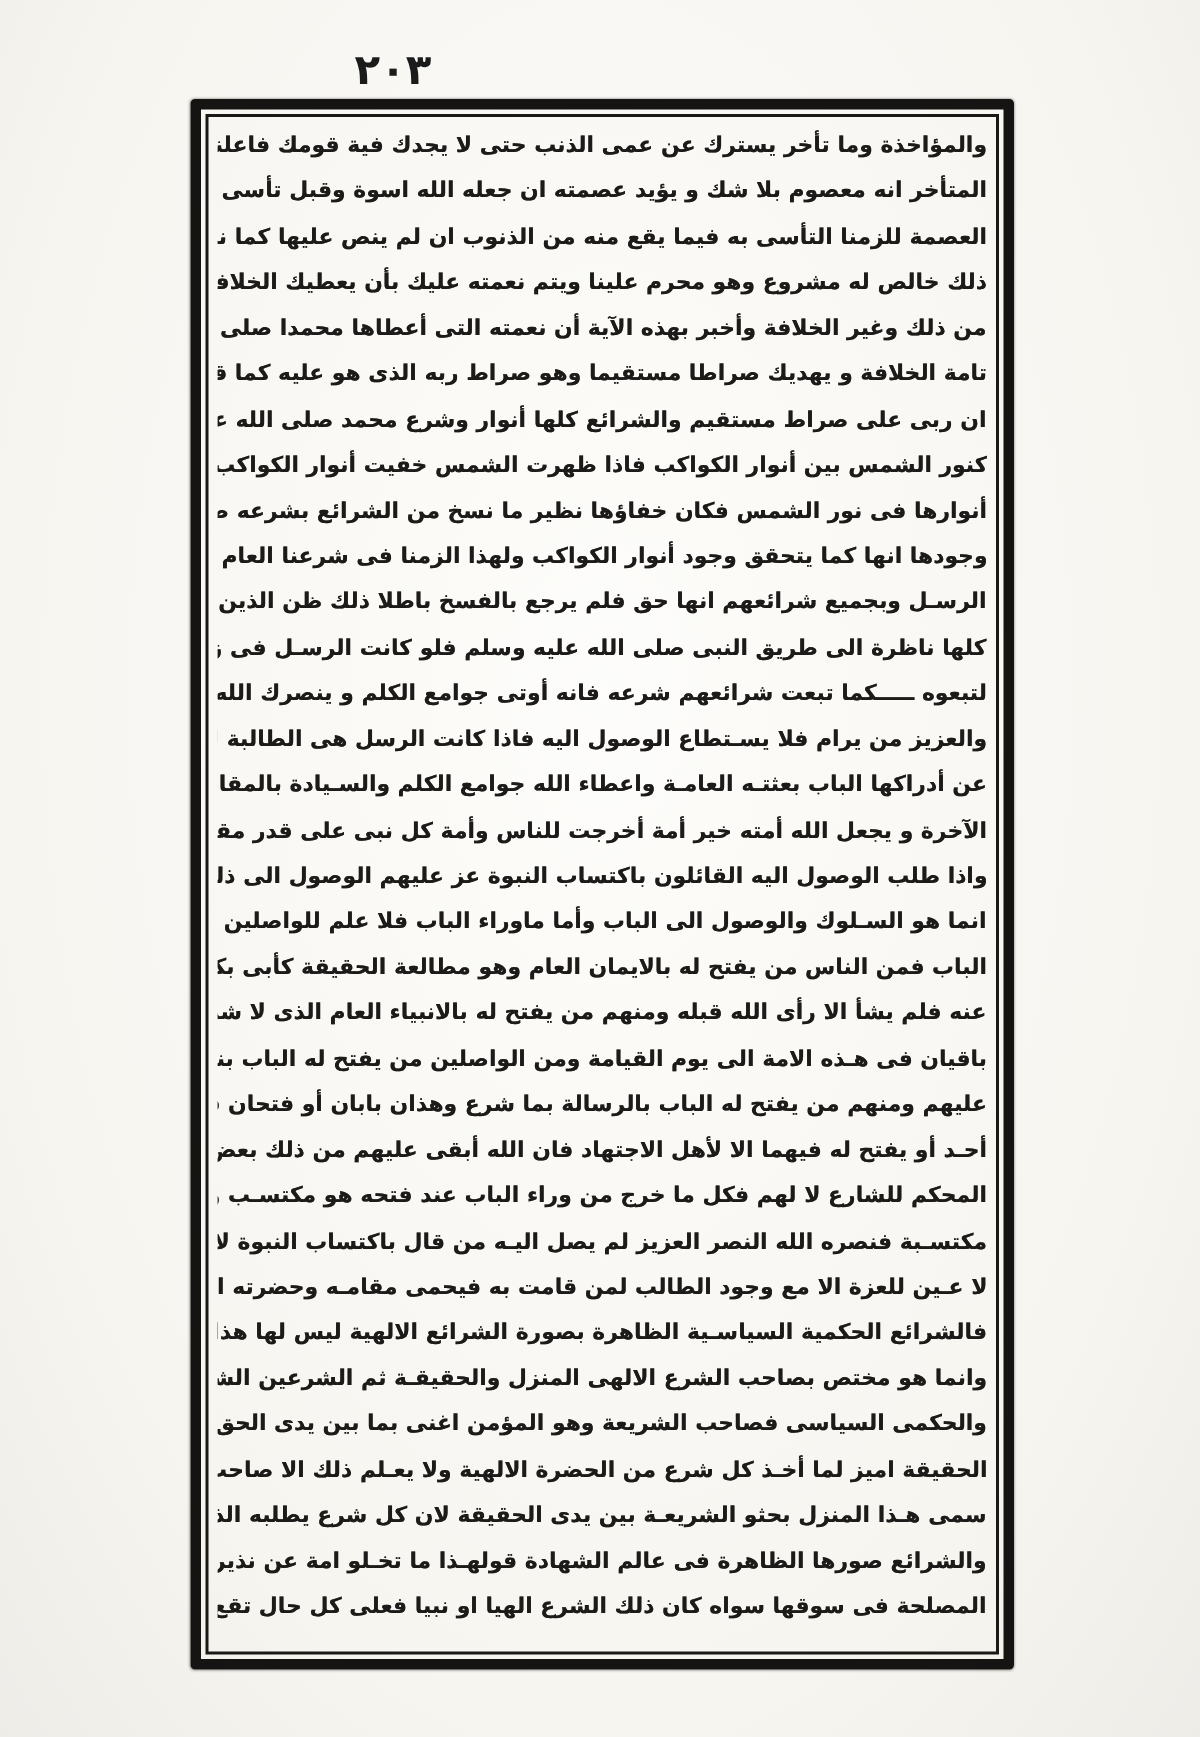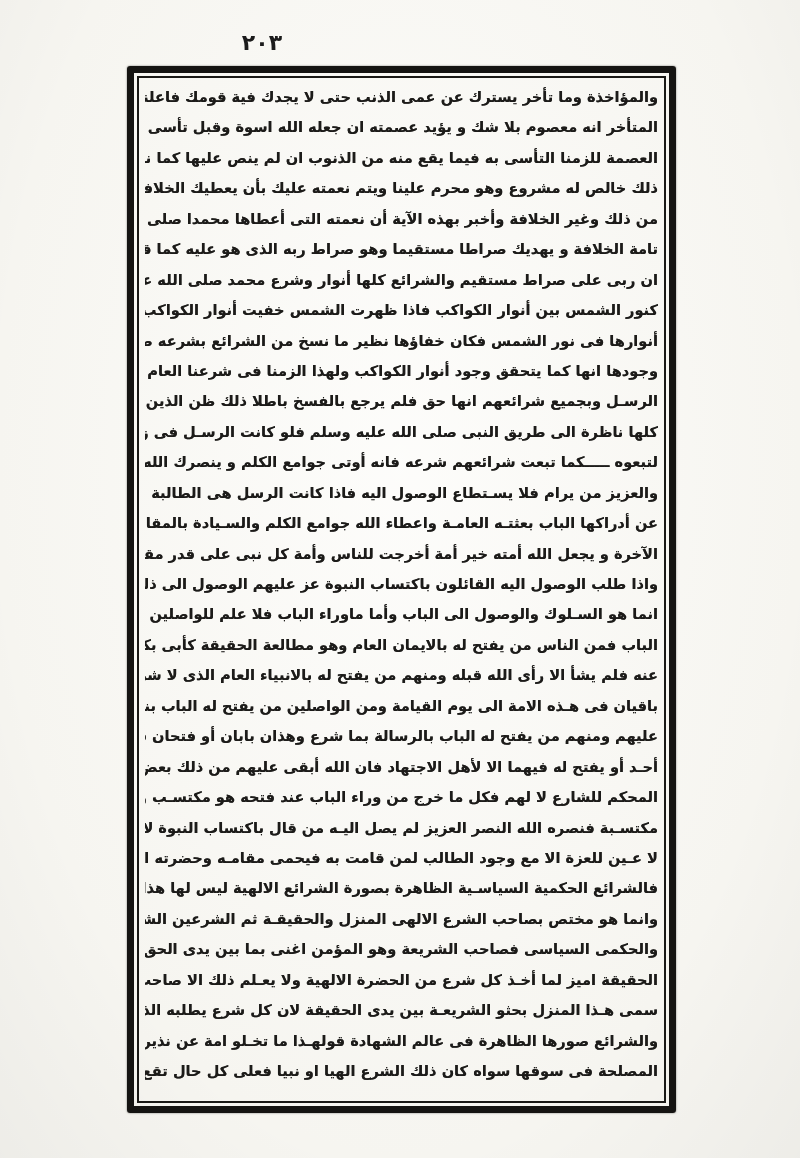--- a/index.html
+++ b/index.html
@@ -16,21 +16,21 @@
       #faf9f4;
     overflow: hidden;
     font-family: "DejaVu Sans", sans-serif;
   }
   .folio-number {
     position: absolute;
     top: 30px;
     left: 222px;
     width: 80px;
     text-align: center;
-    font-size: 22px;
+    font-size: 28px;
     font-weight: bold;
     color: #1b1b1b;
     letter-spacing: 2px;
     direction: rtl;
   }
   .page-frame {
     position: absolute;
     left: 127px;
     top: 66px;
     width: 549px;

